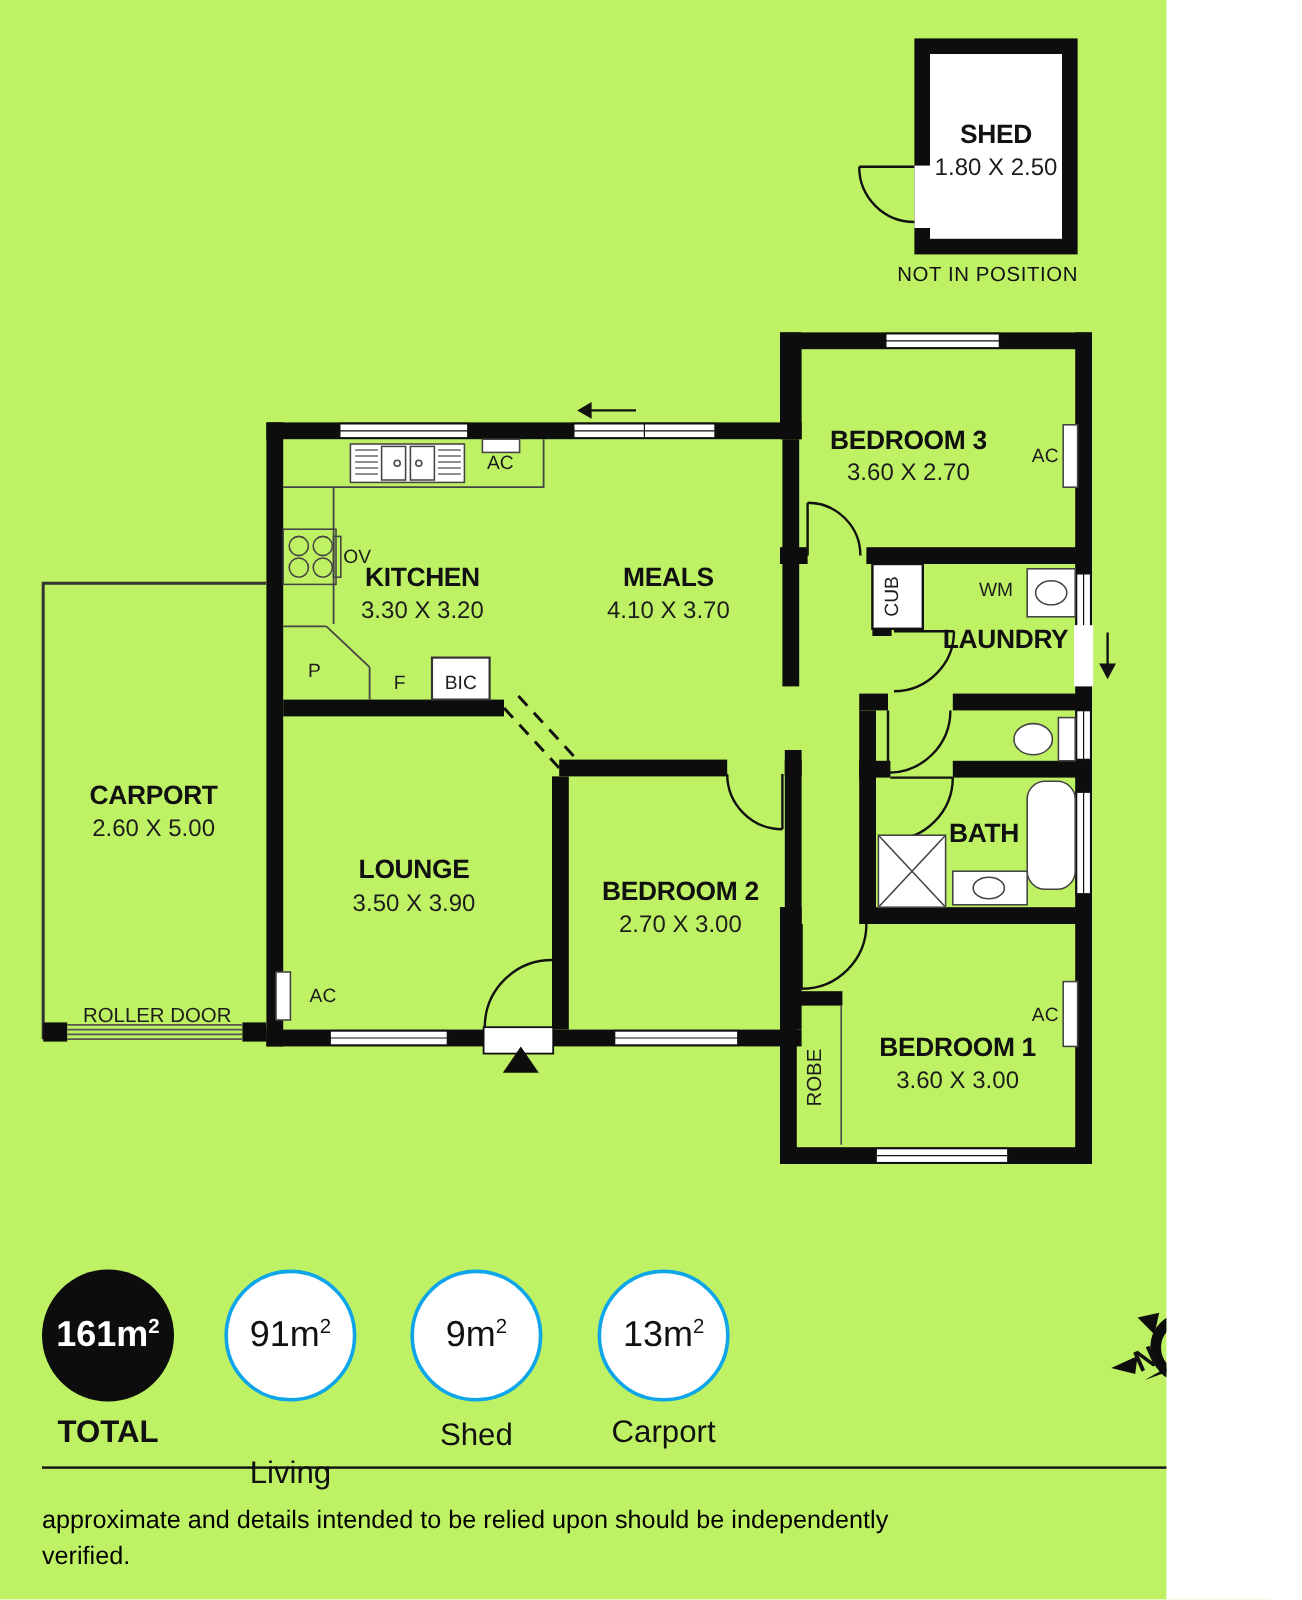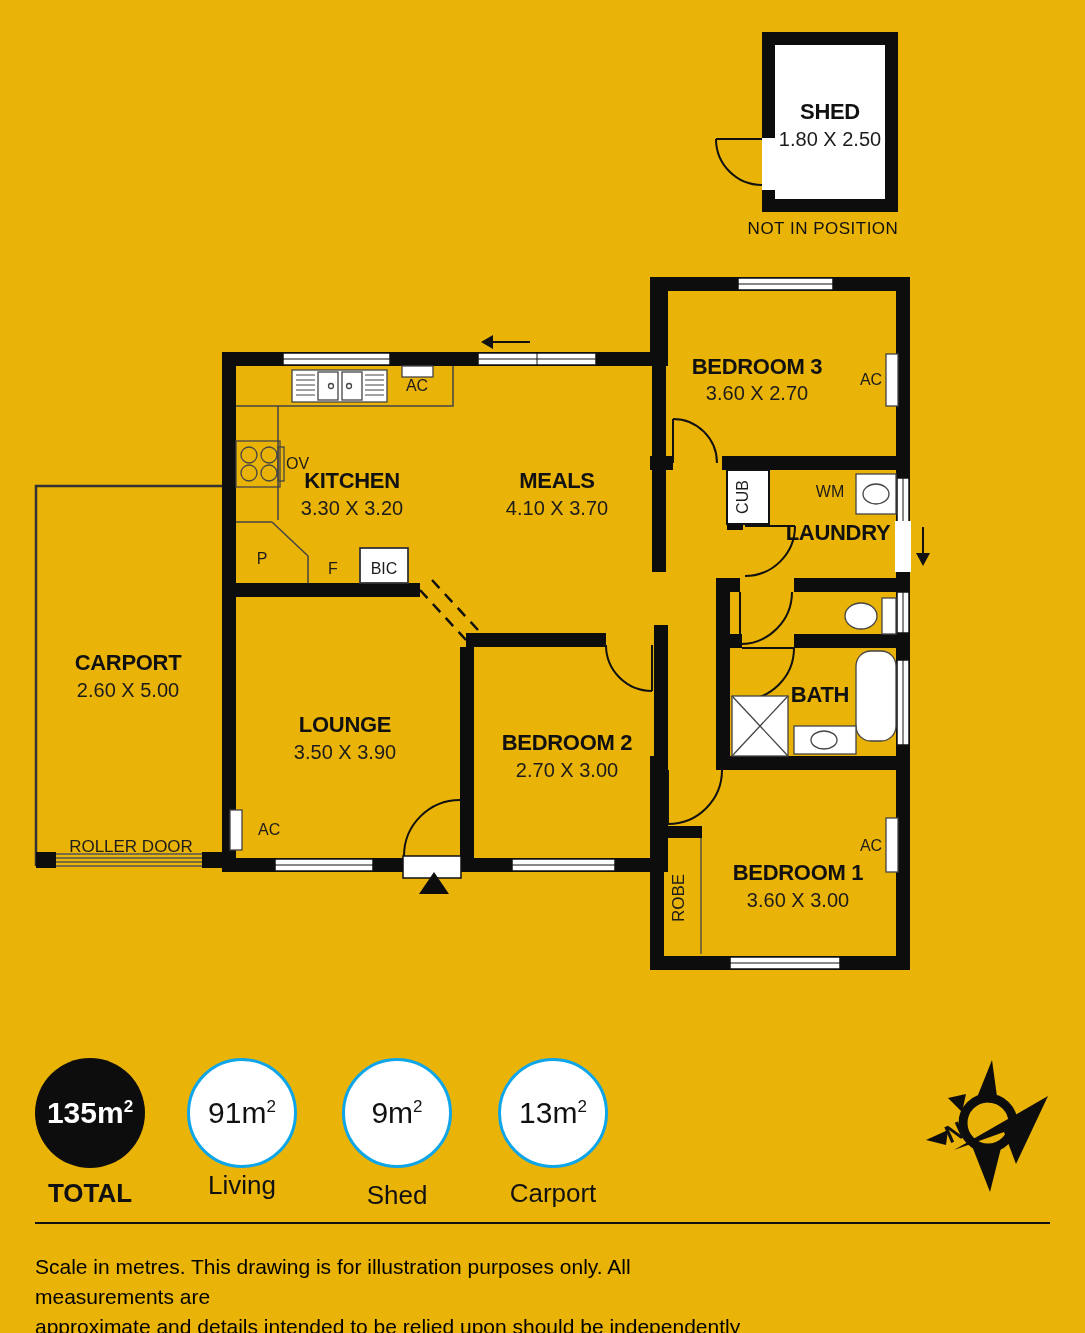--- a/index.html
+++ b/index.html
@@ -1,16 +1,16 @@
 <!DOCTYPE html>
 <html><head>
 <meta charset="utf-8">
 <style>
   html,body{margin:0;padding:0;background:#ffffff;}
-  #canvas{position:relative;width:1085px;height:1333px;background:#eab308;overflow:hidden;
+  #canvas{position:relative;width:972px;height:1333px;background:#bef264;overflow:hidden;
           font-family:"Liberation Sans",sans-serif;text-decoration:underline;}
   #plan-svg{position:absolute;left:0;top:0;z-index:0;}
 
   
   text{fill:#111;}
   .room-name{font-family:"Liberation Sans",sans-serif;font-weight:700;font-size:22px;letter-spacing:-0.3px;}
   .room-dims{font-family:"Liberation Sans",sans-serif;font-size:20px;fill:#1c1c1c;}
   .small-label{font-family:"Liberation Sans",sans-serif;font-size:16px;fill:#1c1c1c;}
   .tiny-label{font-family:"Liberation Sans",sans-serif;font-size:17px;fill:#1c1c1c;}
   .note-label{font-family:"Liberation Sans",sans-serif;font-size:17px;letter-spacing:0.5px;fill:#111;}
@@ -277,41 +277,40 @@
     <polygon points="972,1146 990,1192 1002,1144" fill="#0d0d0d"></polygon>
     <polygon points="948,1098 966,1094 962,1112" fill="#0d0d0d"></polygon>
     <polygon points="926,1140 948,1130 946,1145" fill="#0d0d0d"></polygon>
     <polygon points="1048,1096 954,1150 1004,1132 1016,1164" fill="#0d0d0d"></polygon>
     <text x="958" y="1140" font-size="25" font-weight="700" fill="#0d0d0d" text-anchor="middle" transform="rotate(-24 958,1140)" font-family="Liberation Sans, sans-serif">N</text>
   </g>
 </svg>
 
   <div class="summary">
     <div class="circle filled" style="left:35px;top:1058px;">
-      <div class="val"><span>135m</span><sup>2</sup></div>
+      <div class="val"><span>161m</span><sup>2</sup></div>
     </div>
     <div class="circle-label bold" style="left:10px;top:1178px;">TOTAL</div>
 
     <div class="circle" style="left:187px;top:1058px;">
       <div class="val"><span>91m</span><sup>2</sup></div>
     </div>
-    <div class="circle-label" style="left:162px;top:1170px;">Living</div>
+    <div class="circle-label" style="left:162px;top:1212px;">Living</div>
 
     <div class="circle" style="left:342px;top:1058px;">
       <div class="val"><span>9m</span><sup>2</sup></div>
     </div>
     <div class="circle-label" style="left:317px;top:1180px;">Shed</div>
 
     <div class="circle" style="left:498px;top:1058px;text-align:center;">
       <div class="val"><span>13m</span><sup>2</sup></div>
     </div>
     <div class="circle-label" style="left:473px;top:1178px;">Carport</div>
   </div>
 
   <div class="divider"></div>
 
   <div class="disclaimer">
-    <div>Scale in metres. This drawing is for illustration purposes only. All measurements are</div>
     <div>approximate and details intended to be relied upon should be independently verified.</div>
   </div>
 
 
 </div>
 
 </body></html>

